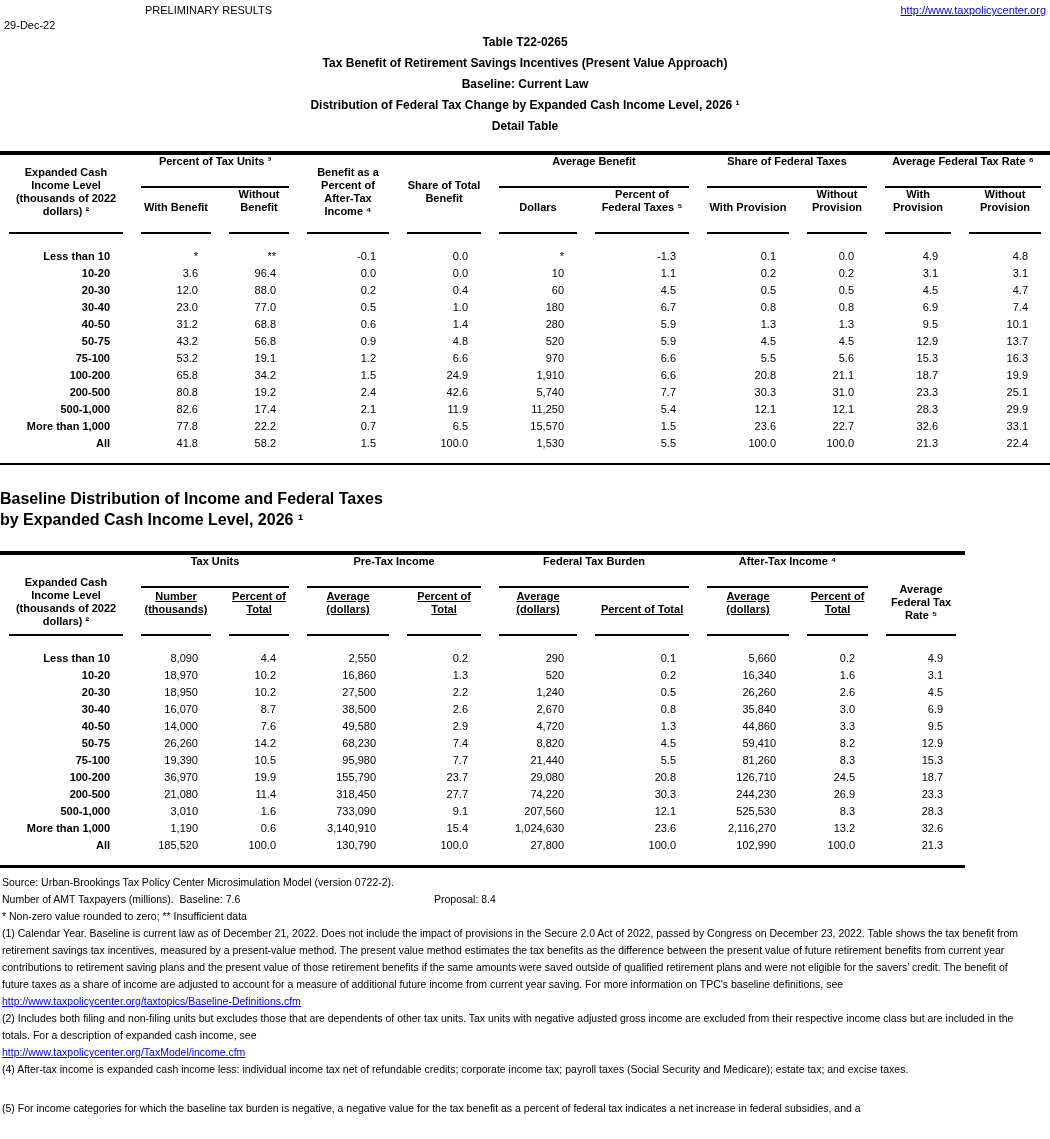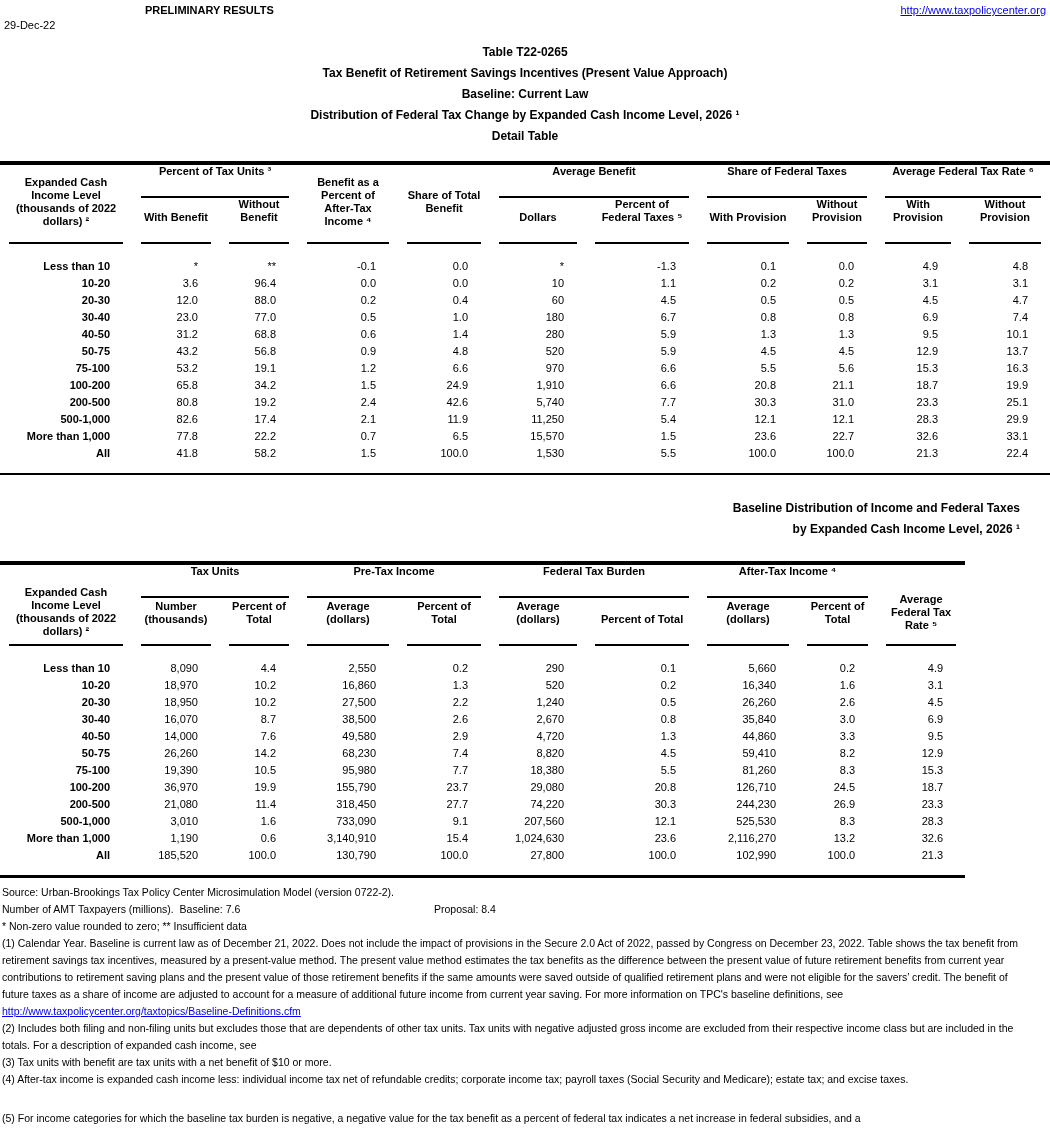--- a/index.html
+++ b/index.html
@@ -6,48 +6,48 @@
   html,body { margin:0; padding:0; }
   body {
     width:1050px; height:1139px; overflow:hidden;
     background:#fff; color:#000;
     font-family:"Liberation Sans","DejaVu Sans",sans-serif;
     font-size:11px;
   }
   
   .topbar { display:flex; align-items:flex-start; padding:4px 4px 0 4px; height:18px; }
   .topbar .date { width:141px;margin-top:15px; }
-  .topbar .status { font-weight:bold; }
+  .topbar .status { font-weight:normal; }
   .topbar .site { margin-left:auto; }
   a.link { color:#0000EE; text-decoration:underline; cursor:pointer; }
   
-  .title-block { margin-top:24px; text-align:center; font-weight:bold; font-size:12px; line-height:21px; }
+  .title-block { margin-top:14px; text-align:center; font-weight:bold; font-size:12px; line-height:21px; }
   
   .dbl { height:3px; border-top:2px solid #000; border-bottom:2px solid #000; }
   #dbl1 { width:1050px; margin-top:14px; }
   #dbl2 { width:965px; }
   
   table { border-collapse:collapse; table-layout:fixed; }
   #t1 { width:1050px; border-bottom:2px solid #000; }
   #t2 { width:965px;  border-bottom:3px solid #000; }
   th { font-weight:bold; padding:0; vertical-align:bottom; font-size:11px; line-height:13px; }
   th .u { border-bottom:2px solid #000; padding-bottom:18px; margin:0 9px; }
   th .tall { display:flex; flex-direction:column; justify-content:center; }
   #t1 tr.r1 th { height:30px; }
   #t1 tr.r2 th { height:42px; }
   #t1 th .tall { height:64px; }
   #t2 tr.r1 th { height:22px; }
-  #t2 tr.r2 th { height:48px; }
+  #t2 tr.r2 th { height:48px;text-decoration:underline; }
   #t2 th .tall { height:48px; }
   td { text-align:right; padding:0 22px 0 0; line-height:17px; white-space:nowrap; font-size:11px; }
   td.lbl { font-weight:bold; }
   tbody tr:first-child td { padding-top:14px; }
   tbody tr:last-child td  { padding-bottom:11px; }
   
-  .t2title { width:1020px; text-align:right; font-weight:bold; font-size:12px; line-height:21px; margin:23px 0 21px 0; }
+  .t2title { width:1020px; text-align:left; font-weight:bold; font-size:16px; line-height:21px; margin:23px 0 21px 0; }
   
   .fn { padding:6px 20px 0 2px; font-size:10.5px; line-height:17px; }
   .fn p { margin:0; }
   .amt { position:relative; }
   .amt .prop { position:absolute; left:432px; top:0; }
   .gap { height:22px; }
 </style>
 </head>
 <body>
 
@@ -432,21 +432,21 @@
         <td>59,410</td>
         <td>8.2</td>
         <td>12.9</td>
       </tr>
       <tr>
         <td class="lbl">75-100</td>
         <td>19,390</td>
         <td>10.5</td>
         <td>95,980</td>
         <td>7.7</td>
-        <td>18,380</td>
+        <td>21,440</td>
         <td>5.5</td>
         <td>81,260</td>
         <td>8.3</td>
         <td>15.3</td>
       </tr>
       <tr>
         <td class="lbl">100-200</td>
         <td>36,970</td>
         <td>19.9</td>
         <td>155,790</td>
@@ -511,17 +511,17 @@
 <div class="fn">
   <p>Source: Urban-Brookings Tax Policy Center Microsimulation Model (version 0722-2).</p>
   <p class="amt">
     <span>Number of AMT Taxpayers (millions).&nbsp; Baseline: 7.6</span>
     <span class="prop">Proposal: 8.4</span>
   </p>
   <p>* Non-zero value rounded to zero; ** Insufficient data</p>
   <p>(1) Calendar Year. Baseline is current law as of December 21, 2022. Does not include the impact of provisions in the Secure 2.0 Act of 2022, passed by Congress on December 23, 2022. Table shows the tax benefit from retirement savings tax incentives, measured by a present-value method. The present value method estimates the tax benefits as the difference between the present value of future retirement benefits from current year contributions to retirement saving plans and the present value of those retirement benefits if the same amounts were saved outside of qualified retirement plans and were not eligible for the savers’ credit. The benefit of future taxes as a share of income are adjusted to account for a measure of additional future income from current year saving. For more information on TPC's baseline definitions, see</p>
   <p><a class="link">http://www.taxpolicycenter.org/taxtopics/Baseline-Definitions.cfm</a></p>
   <p>(2) Includes both filing and non-filing units but excludes those that are dependents of other tax units. Tax units with negative adjusted gross income are excluded from their respective income class but are included in the totals. For a description of expanded cash income, see</p>
-  <p>(3) Tax units with benefit are tax units with a net benefit of $10 or more.</p>
+  <p><a class="link">http://www.taxpolicycenter.org/TaxModel/income.cfm</a></p>
   <p>(4) After-tax income is expanded cash income less: individual income tax net of refundable credits; corporate income tax; payroll taxes (Social Security and Medicare); estate tax; and excise taxes.</p>
   <div class="gap"></div>
   <p>(5) For income categories for which the baseline tax burden is negative, a negative value for the tax benefit as a percent of federal tax indicates a net increase in federal subsidies, and a</p>
 </div>
 
 </body></html>

